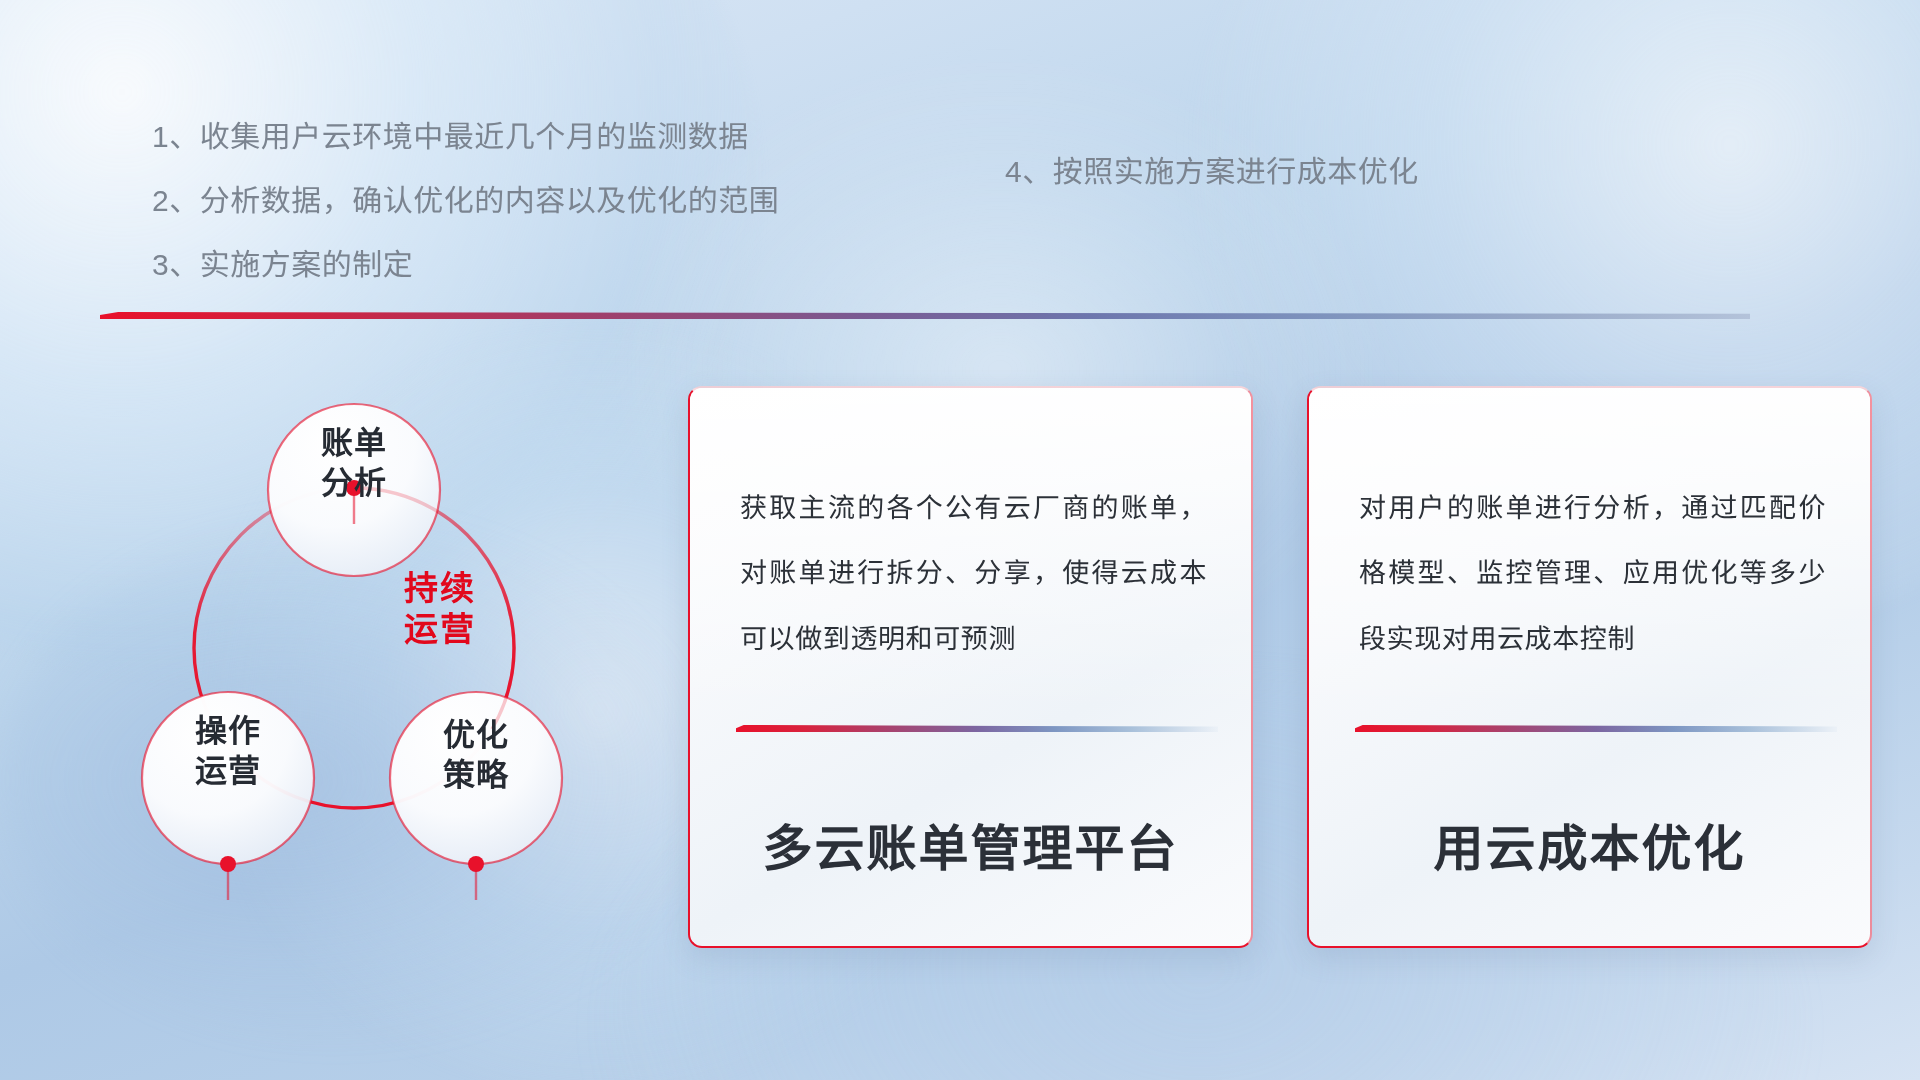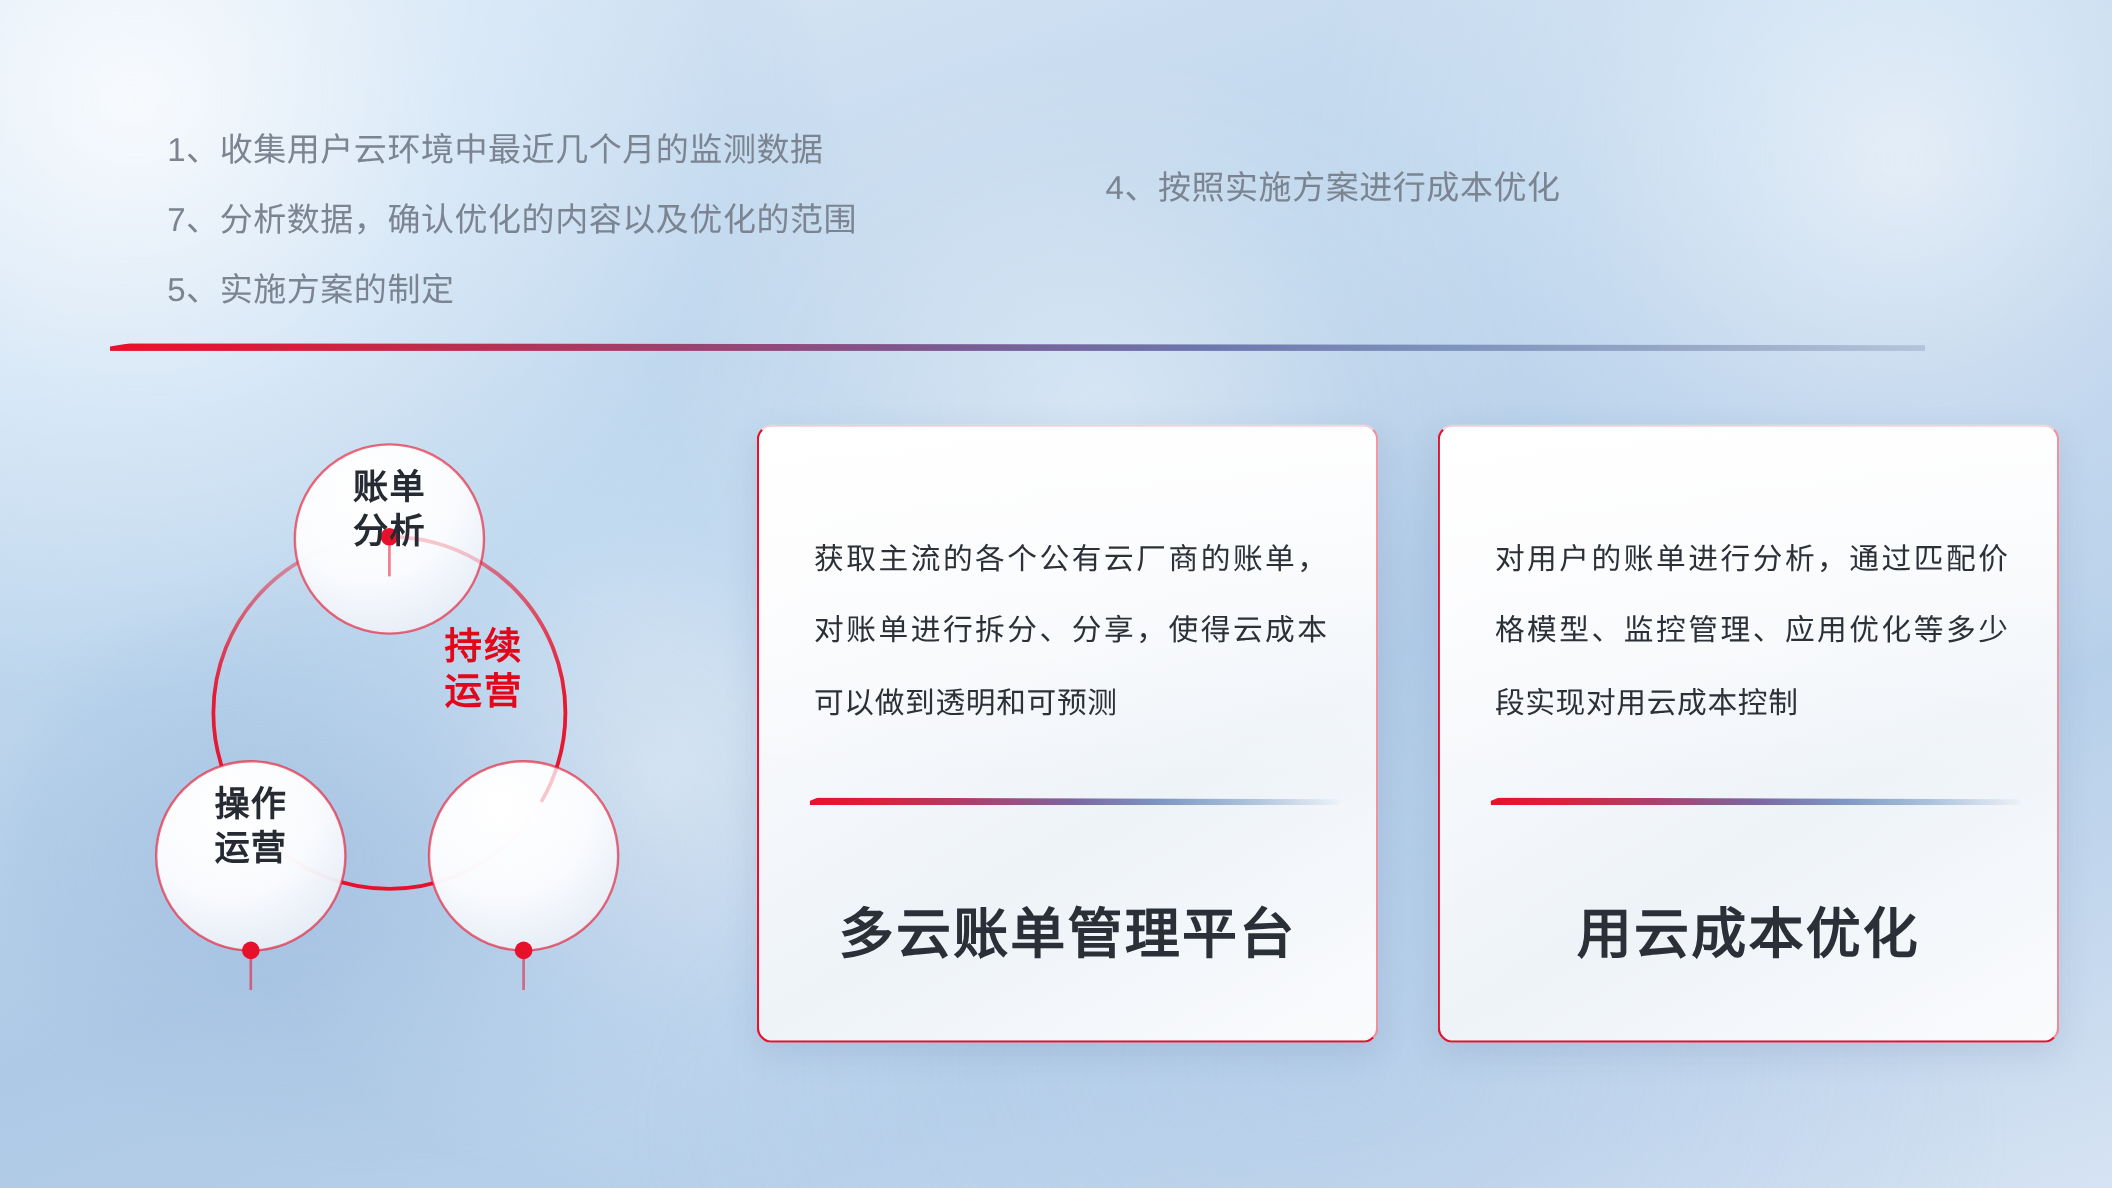--- a/index.html
+++ b/index.html
@@ -248,22 +248,22 @@
 
   <div class="bg-blob blob-a"></div>
   <div class="bg-blob blob-d"></div>
   <div class="bg-blob blob-f"></div>
   <div class="bg-blob blob-b"></div>
   <div class="bg-blob blob-c"></div>
   <div class="bg-blob blob-e"></div>
 
   <div class="bullets" id="bullets-left">
     <div class="row">1、收集用户云环境中最近几个月的监测数据</div>
-    <div class="row">7、分析数据，确认优化的内容以及优化的范围</div>
-    <div class="row">5、实施方案的制定</div>
+    <div class="row">2、分析数据，确认优化的内容以及优化的范围</div>
+    <div class="row">3、实施方案的制定</div>
   </div>
 
   <div class="bullets" id="bullets-right">
     <div class="row">4、按照实施方案进行成本优化</div>
   </div>
 
   <div id="top-divider">
     <div class="bar"></div>
   </div>
 
@@ -300,20 +300,24 @@
     </svg>
 
     <div class="venn-label c1">
       <div>账单</div>
       <div>分析</div>
     </div>
     <div class="venn-label c2">
       <div>操作</div>
       <div>运营</div>
     </div>
+    <div class="venn-label c3">
+      <div>优化</div>
+      <div>策略</div>
+    </div>
 
     <div id="venn-center">
       <div>持续</div>
       <div>运营</div>
     </div>
   </div>
 
   <div class="card" id="card-2">
     <div class="card-sheen"></div>
     <div class="card-body">对用户的账单进行分析，通过匹配价格模型、监控管理、应用优化等多少段实现对用云成本控制</div>

